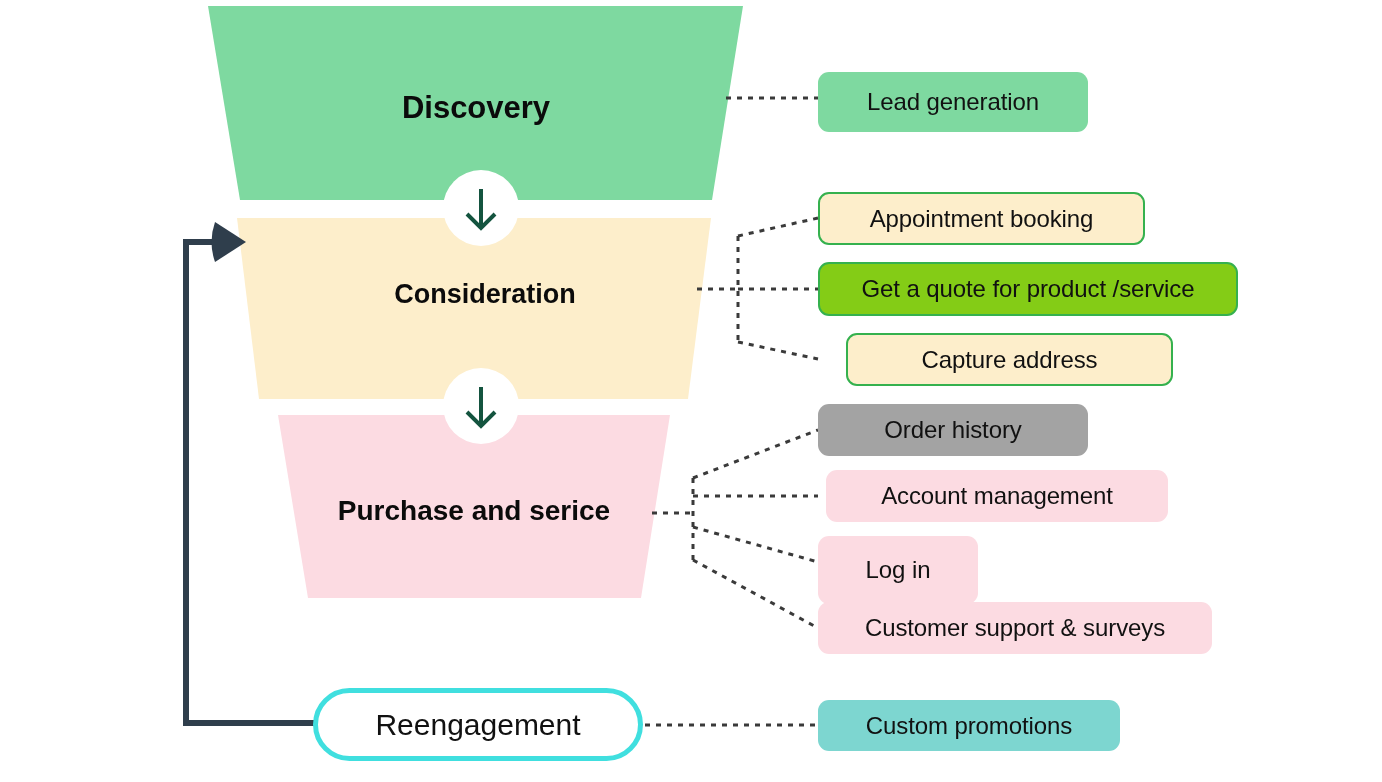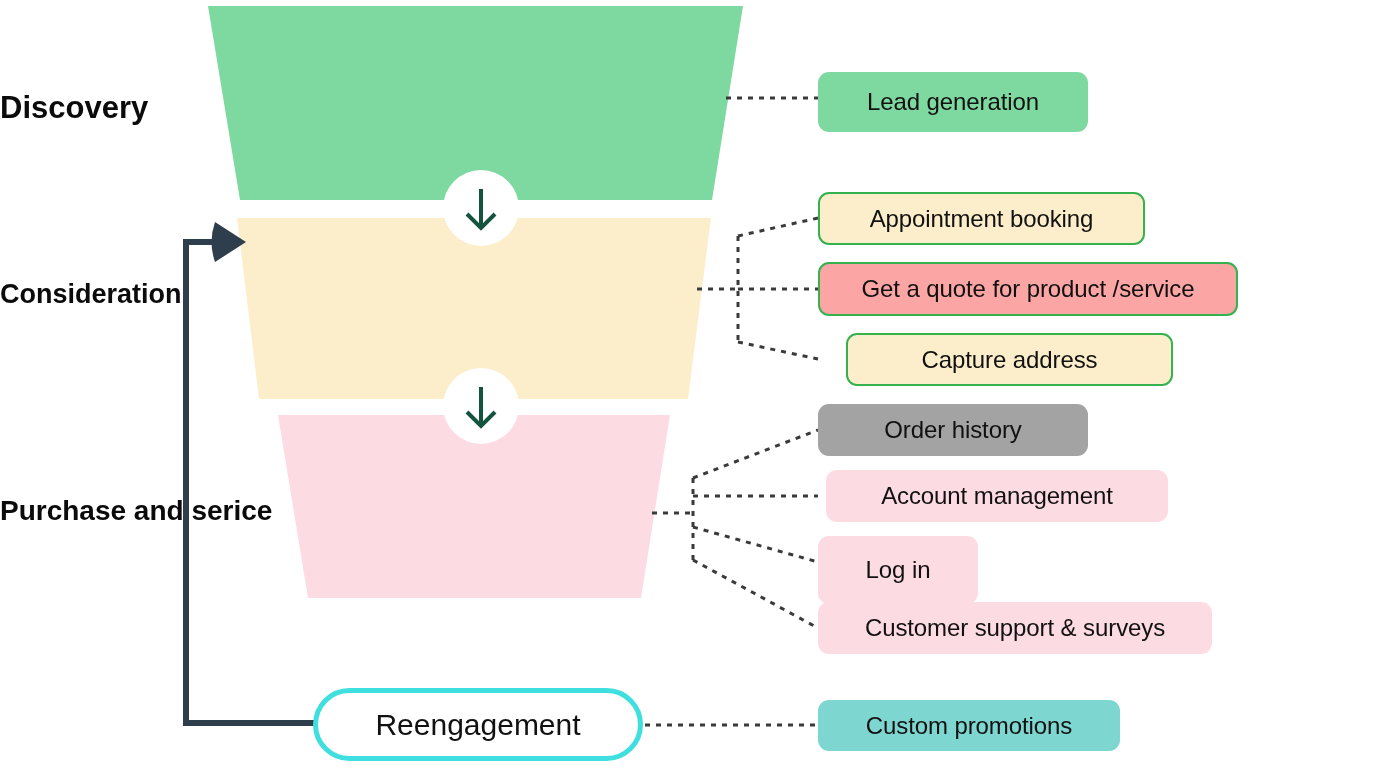--- a/index.html
+++ b/index.html
@@ -22,20 +22,21 @@
     left: 0;
     top: 0;
     width: 1382px;
     height: 782px;
   }
   .stage-label {
     position: absolute;
     font-weight: bold;
     color: #0b0b0b;
     white-space: nowrap;
+    text-align: center;
     line-height: 1;
   }
   #stage-label-discovery {
     left: 0;
     top: 92px;
     width: 952px;
     font-size: 31px;
   }
   #stage-label-consideration {
     left: 0;
@@ -143,21 +144,21 @@
   <div class="stage-label" id="stage-label-consideration">Consideration</div>
 
   <div class="stage-label" id="stage-label-purchase">Purchase and serice</div>
 
   <div class="reeng-pill" style="left:313px; top:688px; width:330px; height:73px;">Reengagement</div>
 
   <div class="pill" style="left:818px; top:72px; width:270px; height:60px; background:#7ed9a0;">Lead generation</div>
 
   <div class="pill bordered" style="left:818px; top:192px; width:327px; height:53px; background:#fdeecb;">Appointment booking</div>
 
-  <div class="pill bordered" style="left:818px; top:262px; width:420px; height:54px; background:#fca5a5;">Get a quote for product /service</div>
+  <div class="pill bordered" style="left:818px; top:262px; width:420px; height:54px; background:#84cc16;">Get a quote for product /service</div>
 
   <div class="pill bordered" style="left:818px; top:333px; width:327px; height:53px; background:#fdeecb;margin-left:28px;">Capture address</div>
 
   <div class="pill" style="left:818px; top:404px; width:270px; height:52px; background:#a3a3a3;">Order history</div>
 
   <div class="pill" style="left:818px; top:470px; width:342px; height:52px; background:#fcdbe2;margin-left:8px;">Account management</div>
 
   <div class="pill" style="left:818px; top:536px; width:160px; height:68px; background:#fcdbe2;">Log in</div>
 
   <div class="pill" style="left:818px; top:602px; width:394px; height:52px; background:#fcdbe2;">Customer support &amp; surveys</div>

